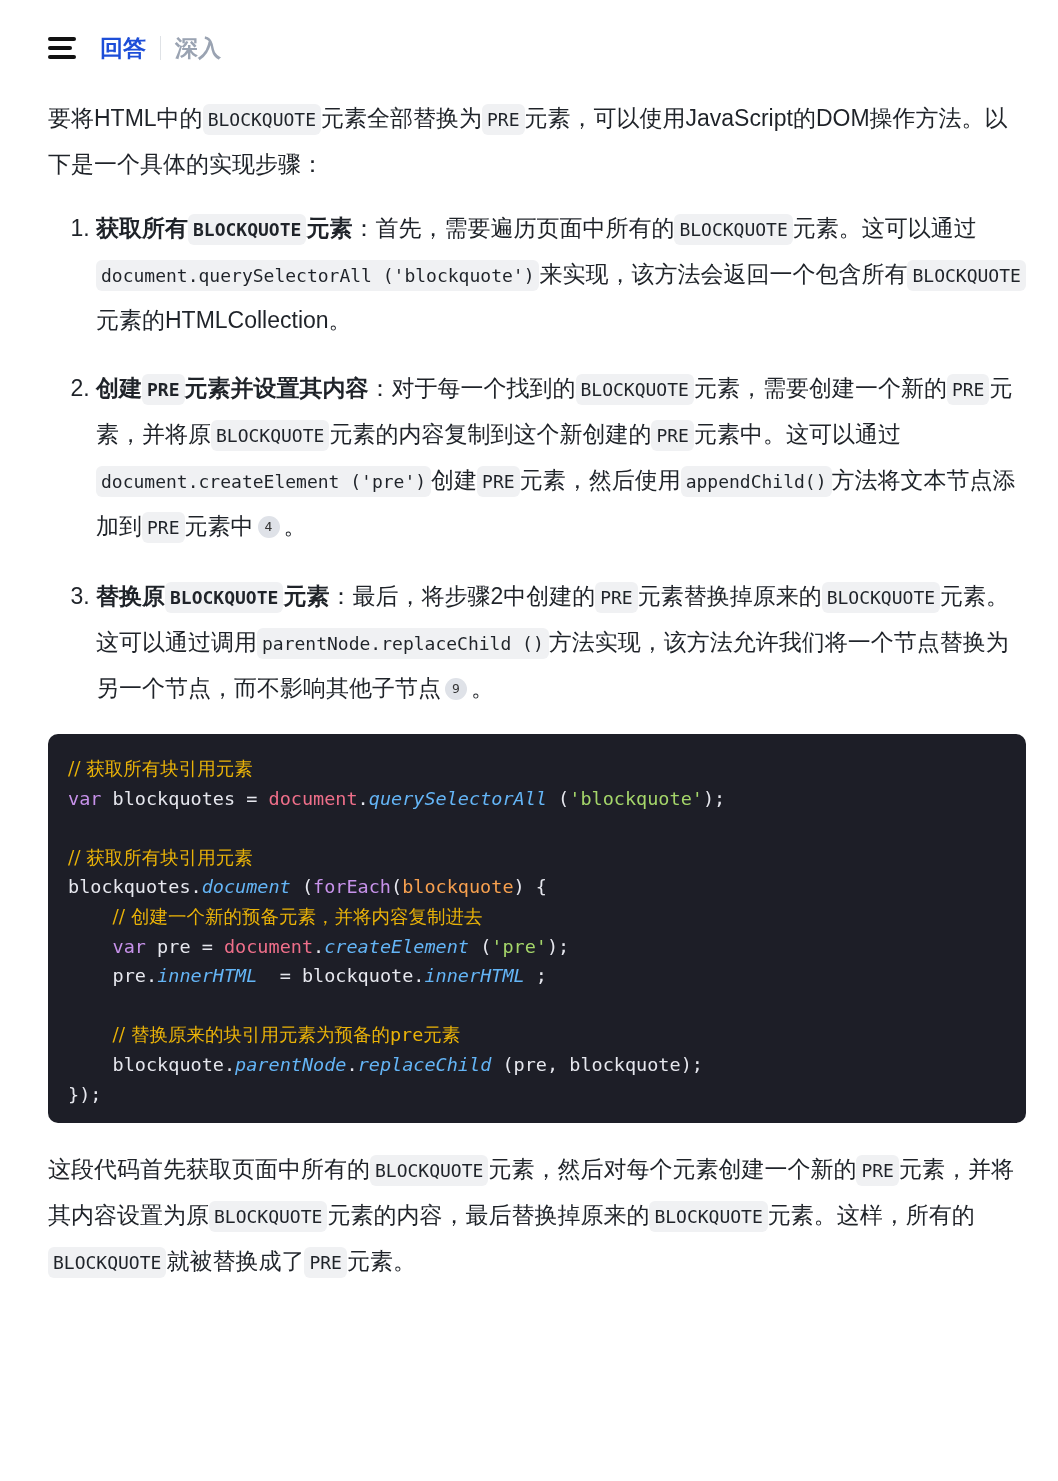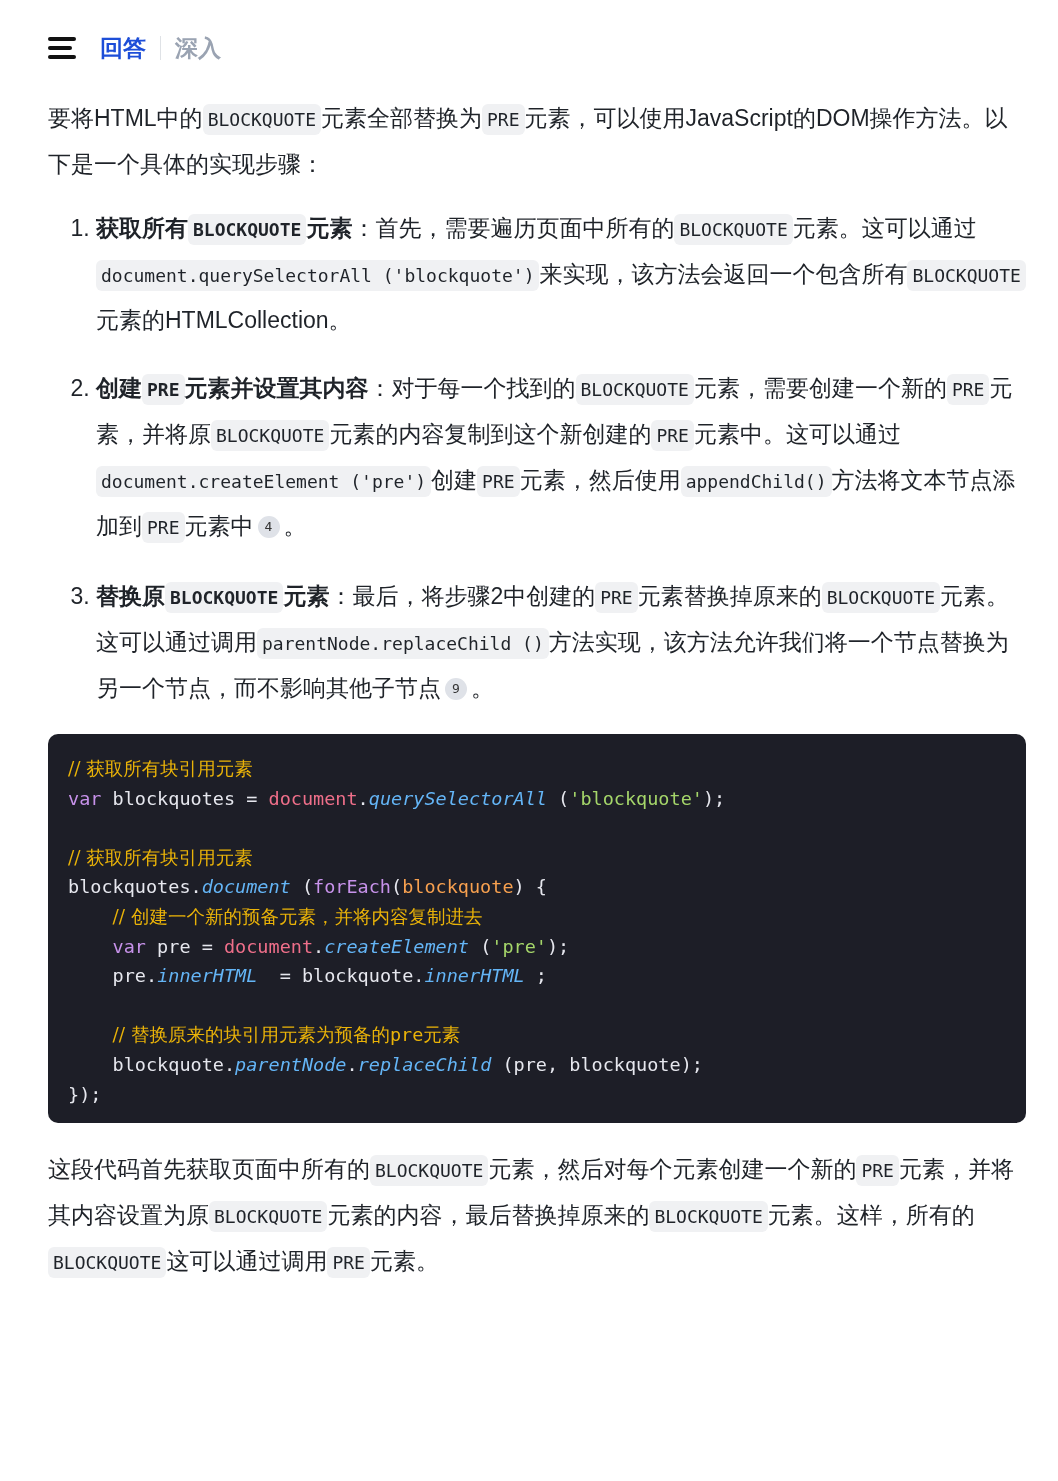--- a/index.html
+++ b/index.html
@@ -103,16 +103,16 @@
 <span>blockquotes.</span><span class="c-fn">document</span><span> (</span><span class="c-kw">forEach</span><span>(</span><span class="c-param">blockquote</span><span>) {</span>
     <span class="c-cm">// 创建一个新的预备元素，并将内容复制进去</span>
     <span class="c-kw">var</span><span> pre = </span><span class="c-obj">document</span><span>.</span><span class="c-fn">createElement</span><span> (</span><span class="c-str">'pre'</span><span>);</span>
     <span>pre.</span><span class="c-fn">innerHTML</span><span>  = blockquote.</span><span class="c-fn">innerHTML</span><span> ;</span>
 
     <span class="c-cm">// 替换原来的块引用元素为预备的</span><span class="c-cm" style="font-family:'DejaVu Sans Mono',monospace">pre</span><span class="c-cm">元素</span>
     <span>blockquote.</span><span class="c-fn">parentNode</span><span>.</span><span class="c-fn">replaceChild</span><span> (pre, blockquote);</span>
 <span>});</span></pre>
 
   <p class="para outro">
-    <span>这段代码首先获取页面中所有的</span><code class="ic">BLOCKQUOTE</code><span>元素，然后对每个元素创建一个新的</span><code class="ic">PRE</code><span>元素，并将其内容设置为原</span><code class="ic">BLOCKQUOTE</code><span>元素的内容，最后替换掉原来的</span><code class="ic">BLOCKQUOTE</code><span>元素。这样，所有的</span><code class="ic">BLOCKQUOTE</code><span>这可以通过调用</span><code class="ic">PRE</code><span>元素。</span>
+    <span>这段代码首先获取页面中所有的</span><code class="ic">BLOCKQUOTE</code><span>元素，然后对每个元素创建一个新的</span><code class="ic">PRE</code><span>元素，并将其内容设置为原</span><code class="ic">BLOCKQUOTE</code><span>元素的内容，最后替换掉原来的</span><code class="ic">BLOCKQUOTE</code><span>元素。这样，所有的</span><code class="ic">BLOCKQUOTE</code><span>就被替换成了</span><code class="ic">PRE</code><span>元素。</span>
   </p>
 
 </div>
 
 </body></html>

